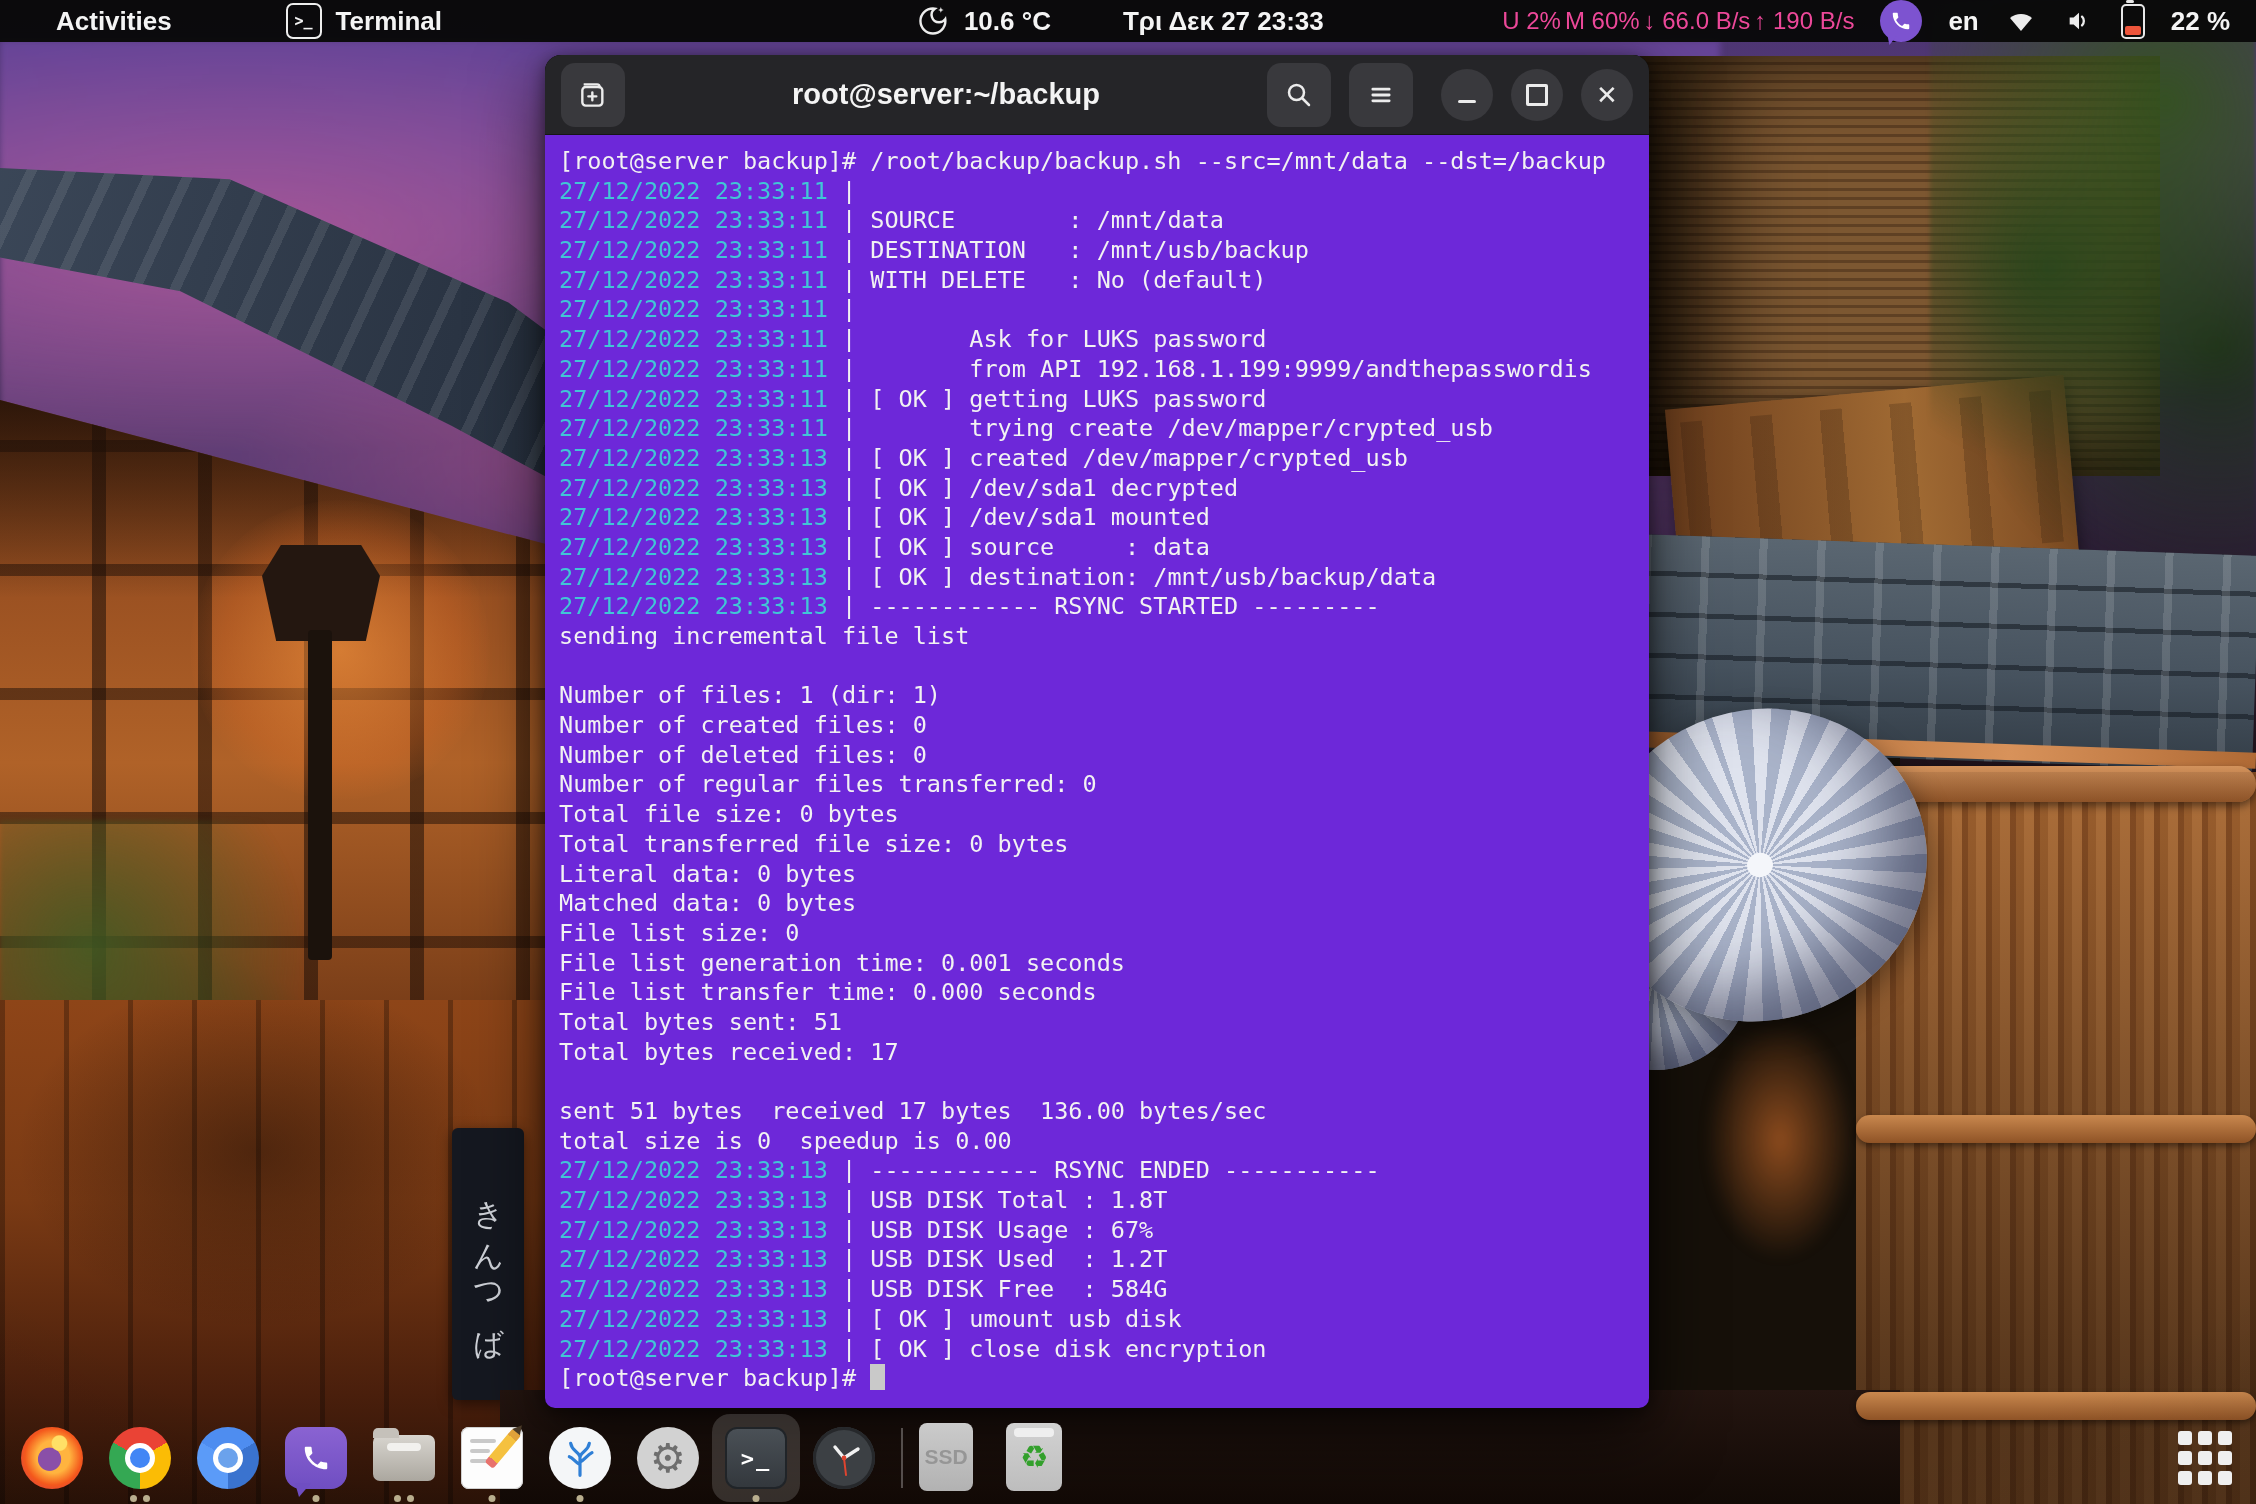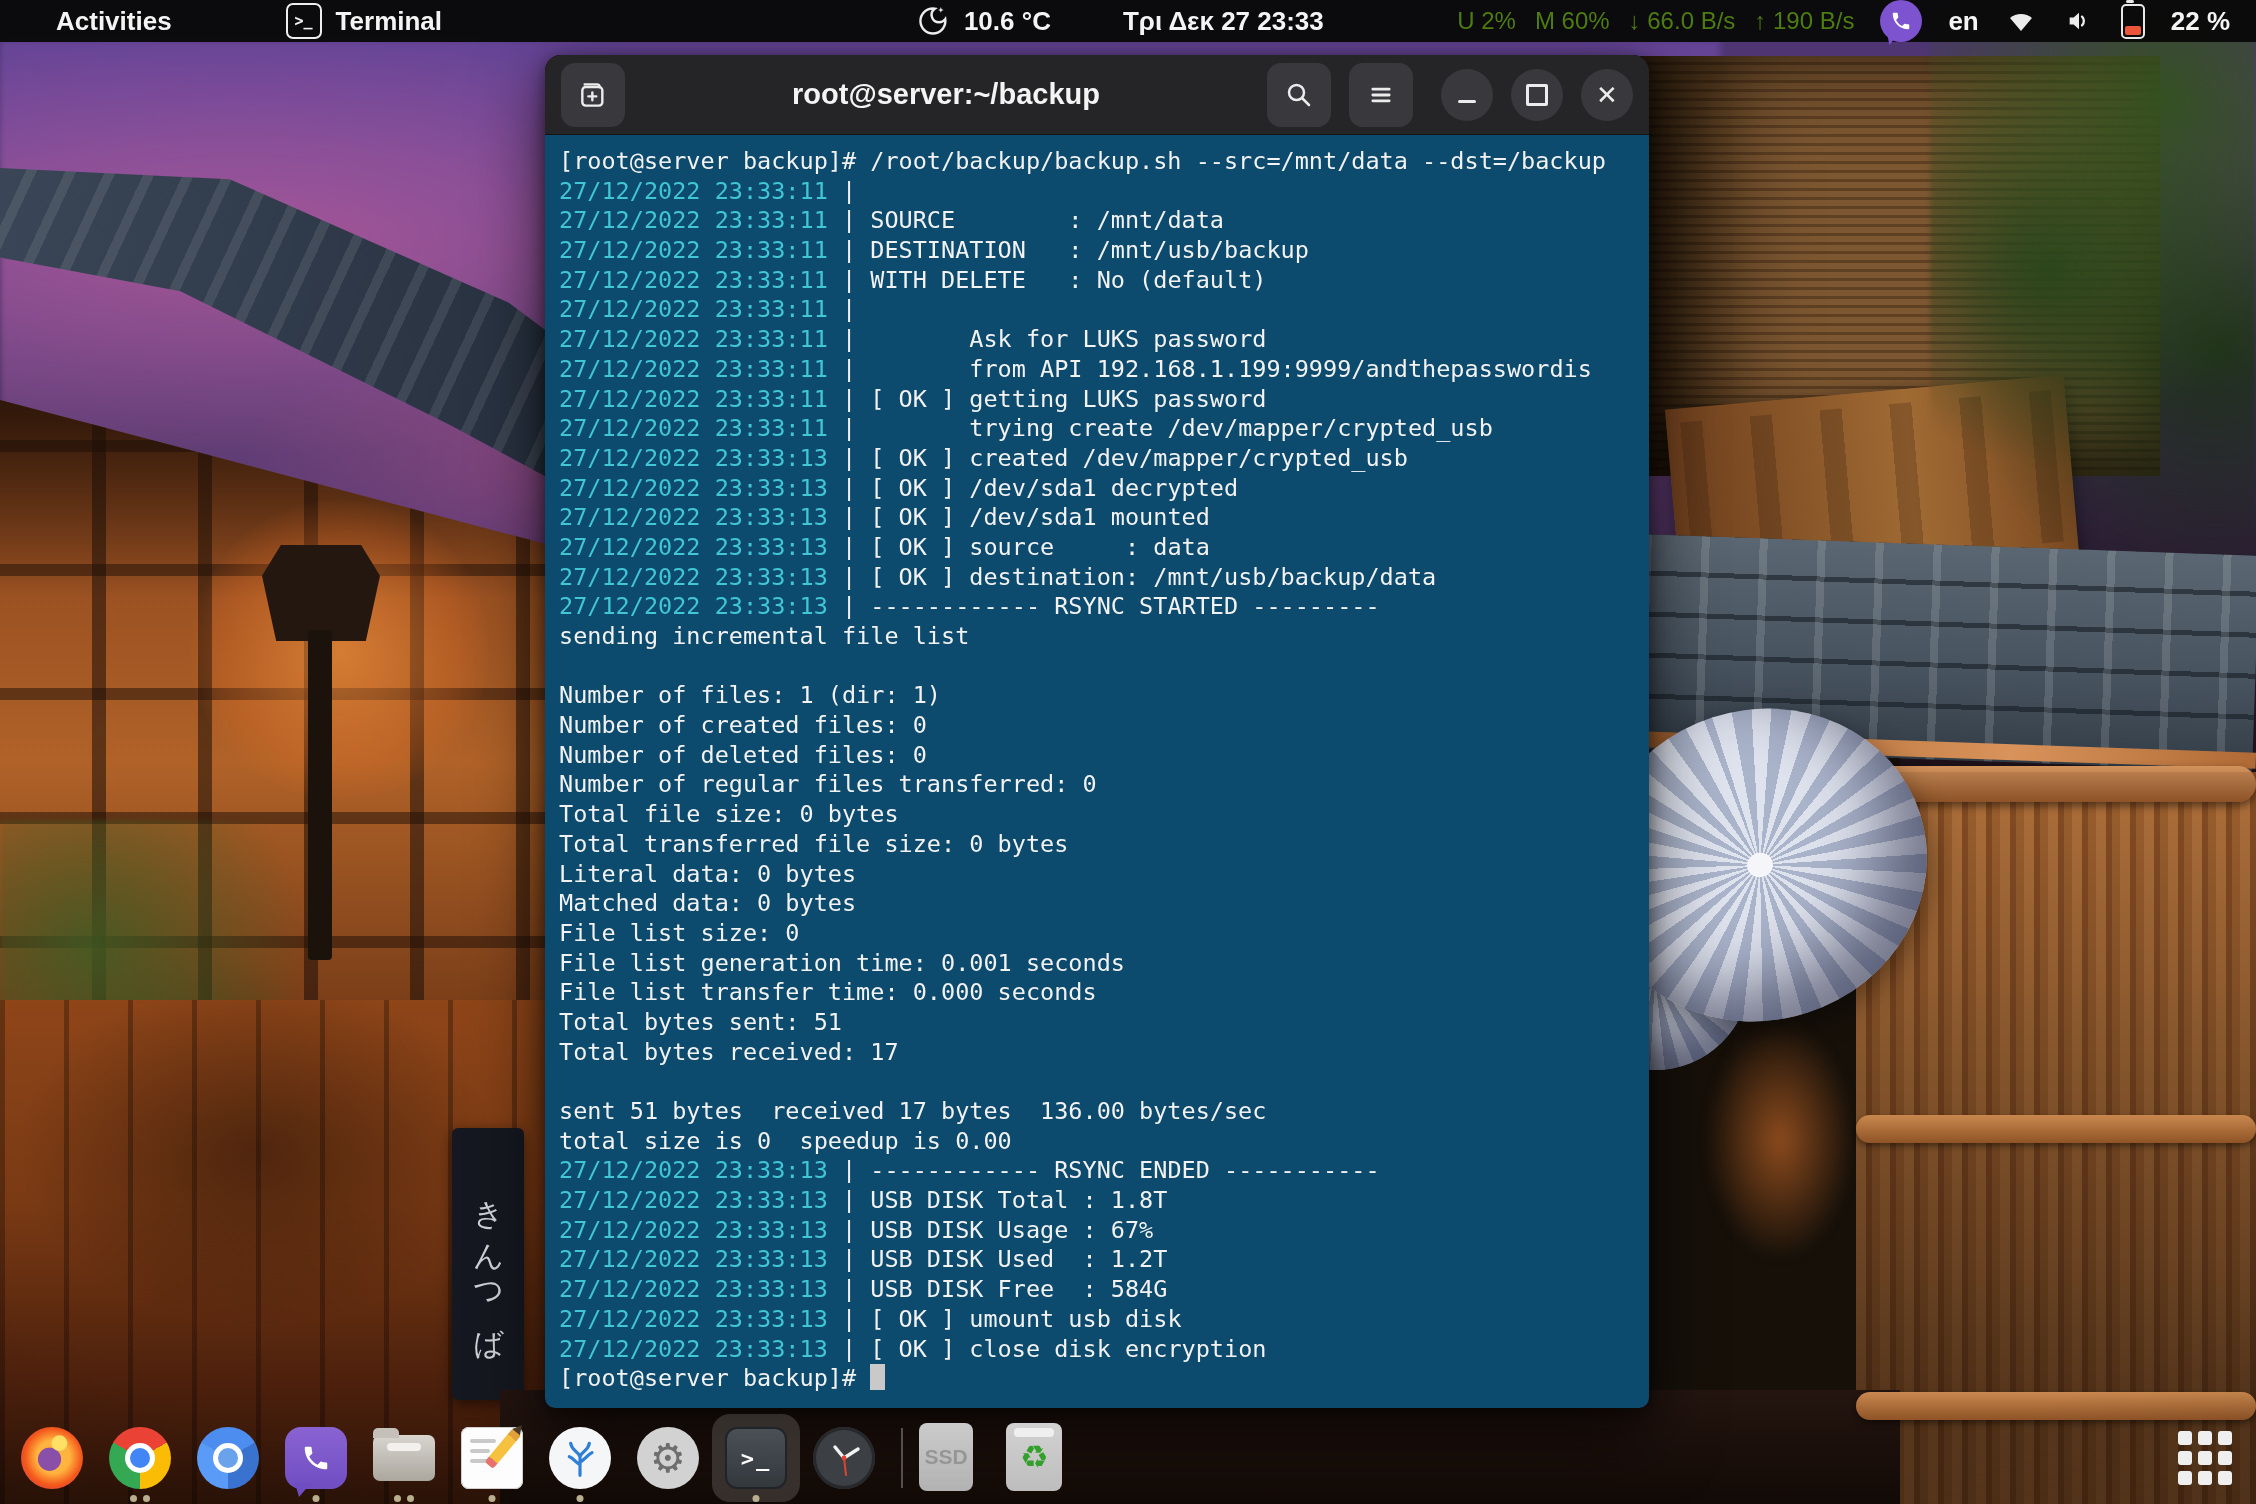--- a/index.html
+++ b/index.html
@@ -90,21 +90,21 @@
   
   .topbar{position:absolute;left:0;top:0;width:100%;height:42px;background:rgba(9,9,9,.97);z-index:50;
     display:flex;align-items:center;color:#f4f4f4;font-size:26px;font-weight:600;}
   .tb-activities{margin-left:46px;padding:0 10px;cursor:pointer;}
   .tb-app{display:flex;align-items:center;gap:14px;margin-left:104px;}
   .tb-appicon{width:32px;height:32px;border:2.5px solid #eee;border-radius:7px;display:flex;align-items:center;
     justify-content:center;font-family:"DejaVu Sans Mono",monospace;font-size:15px;font-weight:bold;line-height:1;}
   .tb-center{position:absolute;left:50%;transform:translateX(-52%);display:flex;align-items:center;gap:72px;}
   .tb-weather{display:flex;align-items:center;gap:14px;}
   .tb-right{margin-left:auto;display:flex;align-items:center;gap:26px;margin-right:26px;}
-  .tb-sysmon{color:#4d7c0f;font-size:24px;font-weight:500;display:flex;gap:19px;}
+  .tb-sysmon{color:#ec4899;font-size:24px;font-weight:500;display:flex;gap:4px;}
   .viber-badge{width:42px;height:42px;border-radius:50%;background:#7d53d0;display:flex;align-items:center;
     justify-content:center;position:relative;}
   .viber-badge::after{content:"";position:absolute;left:7px;bottom:-3px;width:10px;height:10px;background:#7d53d0;
     clip-path:polygon(0 0,100% 0,20% 100%);}
   .battery{position:relative;width:20px;height:31px;border:2.5px solid #e8e8e8;border-radius:5px;}
   .battery::before{content:"";position:absolute;left:3px;top:-6px;width:8px;height:3px;background:#e8e8e8;border-radius:2px;}
   .battery-fill{position:absolute;left:2px;right:2px;bottom:2px;height:26%;background:#ed553b;border-radius:2px;}
 
   
   .term-win{position:absolute;left:545px;top:55px;width:1104px;height:1353px;z-index:30;border-radius:16px 16px 10px 10px;
@@ -113,21 +113,21 @@
     display:flex;align-items:center;padding:0 16px;box-sizing:border-box;border-bottom:1px solid #151517;}
   .tbar-btn{width:64px;height:64px;border-radius:14px;background:#39393d;display:flex;align-items:center;
     justify-content:center;cursor:pointer;}
   .term-title{flex:1;text-align:center;color:#f4f4f4;font-size:29px;font-weight:bold;}
   .tbar-group{display:flex;align-items:center;gap:18px;}
   .circle-btn{width:52px;height:52px;border-radius:50%;background:#39393d;display:flex;align-items:center;
     justify-content:center;cursor:pointer;color:#ececec;}
   .glyph-min{width:18px;height:3px;background:#ececec;border-radius:2px;margin-top:14px;}
   .glyph-max{width:16px;height:16px;border:3px solid #ececec;border-radius:2px;}
   .glyph-close{font-size:26px;line-height:1;font-family:"DejaVu Sans",sans-serif;}
-  .term-body{position:absolute;left:0;top:80px;right:0;bottom:0;background:#0c4a6e;border-radius:0 0 10px 10px;
+  .term-body{position:absolute;left:0;top:80px;right:0;bottom:0;background:#6d28d9;border-radius:0 0 10px 10px;
     padding:12px 0 0 14px;box-sizing:border-box;overflow:hidden;
     font-family:"DejaVu Sans Mono",monospace;font-size:23.5px;line-height:29.7px;color:#f2f2f2;white-space:pre;}
   .tline{height:29.7px;}
   .ts{color:#41c6d6;margin-top:25px;}
   .cursor{display:inline-block;width:15px;height:26px;background:#c9c9c9;vertical-align:-4px;}
 
   
   .dock{position:absolute;left:0;right:0;bottom:0;height:106px;z-index:45;display:flex;align-items:center;
     padding:14px 24px 0 21px;box-sizing:border-box;}
   .dock-item{width:62px;height:62px;position:relative;margin-right:26px;cursor:pointer;flex:none;}

